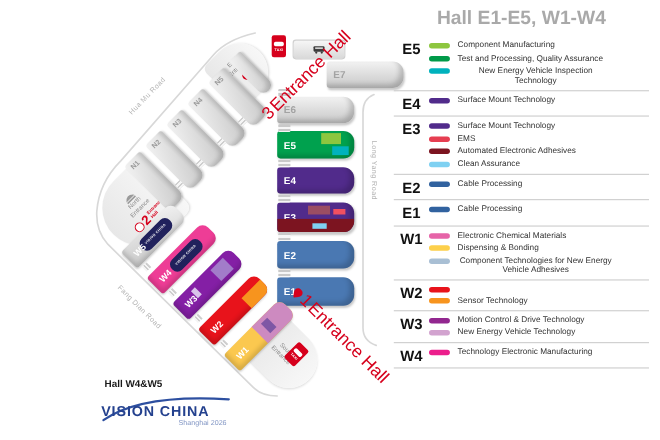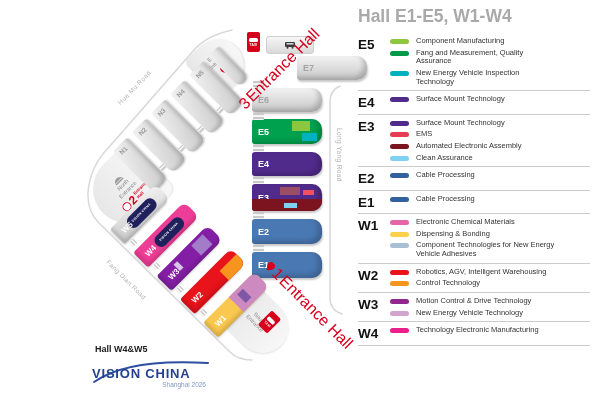--- a/index.html
+++ b/index.html
@@ -76,21 +76,21 @@
        background:repeating-linear-gradient(to bottom,#cecece 0 1.5px,#f5f5f5 1.5px 3px);}
 
   
   #footer-note{position:absolute;left:95px;top:344px;font-size:9px;font-weight:600;color:#1a1a1a;z-index:5;}
   #logo{position:absolute;left:86px;top:354px;width:130px;height:40px;z-index:5;}
   #logo svg{position:absolute;left:0;top:0;}
   #logo-text{position:absolute;left:6px;top:12px;font-size:13px;font-weight:bold;color:#24418e;letter-spacing:.8px;}
   #logo-sub{position:absolute;right:10px;top:27px;font-size:6.5px;color:#8296c4;}
 
   
-  #legend{position:absolute;left:358px;top:6px;width:232px;z-index:5;}
+  #legend{position:absolute;left:358px;top:6px;width:232px;z-index:5;text-align:center;}
   #legend-title{font-size:17.5px;font-weight:bold;color:#a9a9a9;margin:0 0 6px 0;}
   .lsec{display:flex;padding:4px 0;border-bottom:1px solid #ccc;}
   .lsec .lcode{width:32px;font-size:13.5px;font-weight:bold;color:#111;line-height:1;padding-top:1px;}
   .lsec .litems{flex:1;display:flex;flex-direction:column;gap:3px;}
   .litem{display:flex;align-items:flex-start;}
   .swatch{width:19px;height:5px;border-radius:2.5px;margin:2px 7px 0 0;flex:0 0 auto;}
   .llabel{font-size:7.5px;line-height:1.15;color:#333;max-width:142px;}
 </style>
 </head>
 <body>
@@ -266,21 +266,21 @@
   <div class="lsec">
     <div class="lcode">E5</div>
     <div class="litems">
   <div class="litem">
     <span class="swatch" style="background-color: rgb(141, 198, 63);"></span>
     <span class="llabel">Component Manufacturing</span>
   </div>
 
   <div class="litem">
     <span class="swatch" style="background-color: rgb(0, 154, 73);"></span>
-    <span class="llabel">Fang and Measurement, Quality Assurance</span>
+    <span class="llabel">Test and Processing, Quality Assurance</span>
   </div>
 
   <div class="litem">
     <span class="swatch" style="background-color: rgb(0, 178, 189);"></span>
     <span class="llabel">New Energy Vehicle Inspection Technology</span>
   </div>
 </div>
   </div>
 
   <div class="lsec">
@@ -302,21 +302,21 @@
   </div>
 
 
   <div class="litem">
     <span class="swatch" style="background-color: rgb(230, 62, 81);"></span>
     <span class="llabel">EMS</span>
   </div>
 
   <div class="litem">
     <span class="swatch" style="background-color: rgb(124, 20, 32);"></span>
-    <span class="llabel">Automated Electronic Assembly</span>
+    <span class="llabel">Automated Electronic Adhesives</span>
   </div>
 
   <div class="litem">
     <span class="swatch" style="background-color: rgb(127, 209, 242);"></span>
     <span class="llabel">Clean Assurance</span>
   </div>
 </div>
   </div>
 
   <div class="lsec">
@@ -357,26 +357,25 @@
     <span class="llabel">Component Technologies for New Energy Vehicle Adhesives</span>
   </div>
 </div>
   </div>
 
   <div class="lsec">
     <div class="lcode">W2</div>
     <div class="litems">
   <div class="litem">
     <span class="swatch" style="background-color: rgb(232, 19, 27);"></span>
-    <span class="llabel">Robotics, AGV, Intelligent Warehousing</span>
   </div>
 
   <div class="litem">
     <span class="swatch" style="background-color: rgb(247, 148, 30);"></span>
-    <span class="llabel">Control Technology</span>
+    <span class="llabel">Sensor Technology</span>
   </div>
 </div>
   </div>
 
   <div class="lsec">
     <div class="lcode">W3</div>
     <div class="litems">
   <div class="litem">
     <span class="swatch" style="background-color: rgb(146, 39, 143);"></span>
     <span class="llabel">Motion Control &amp; Drive Technology</span>

